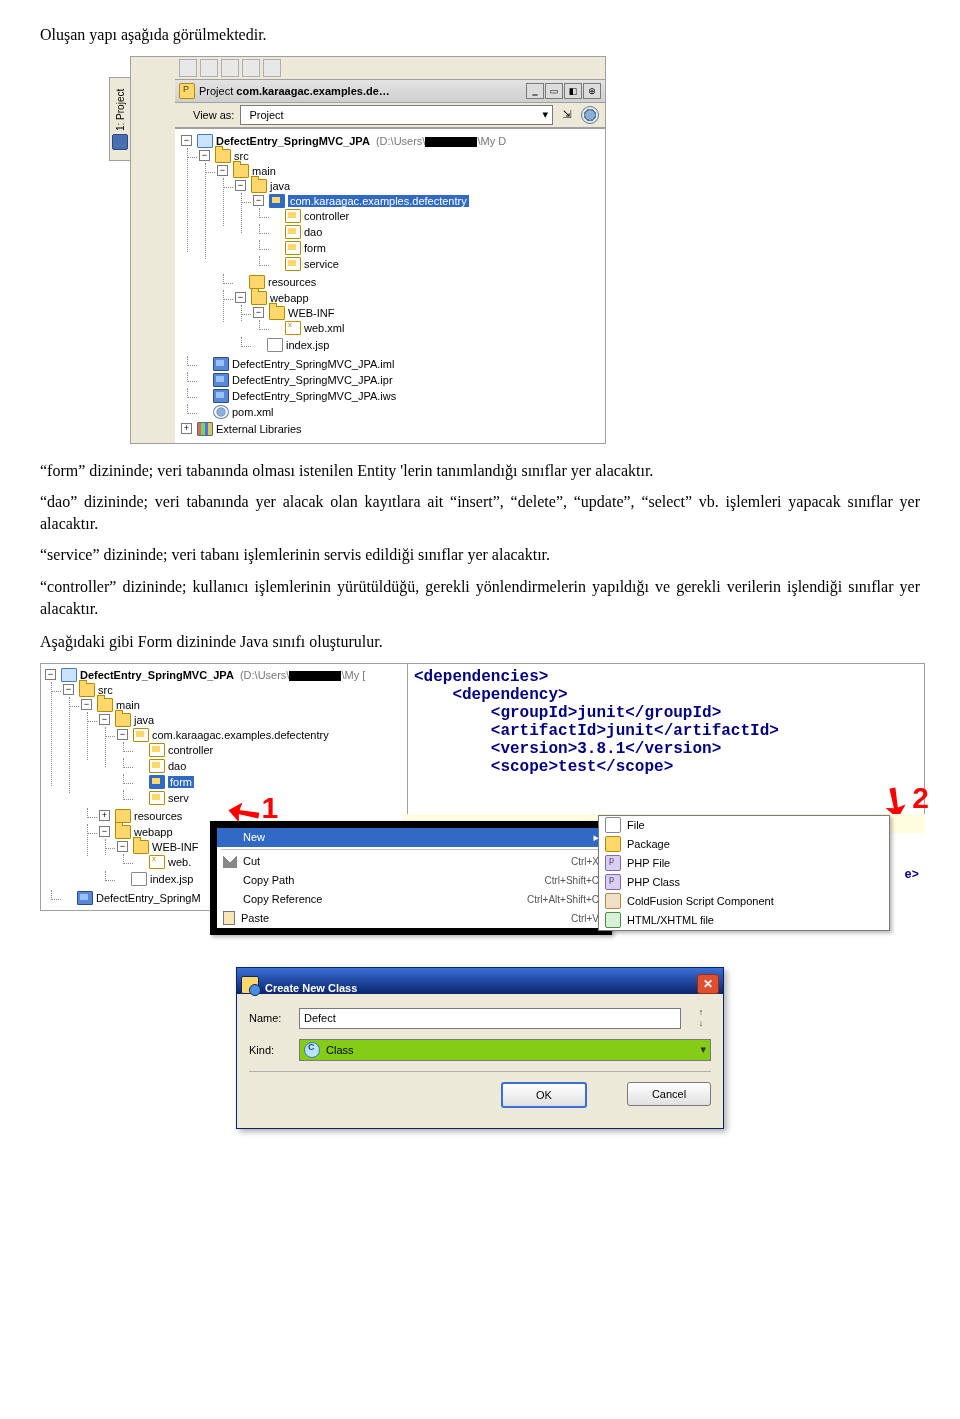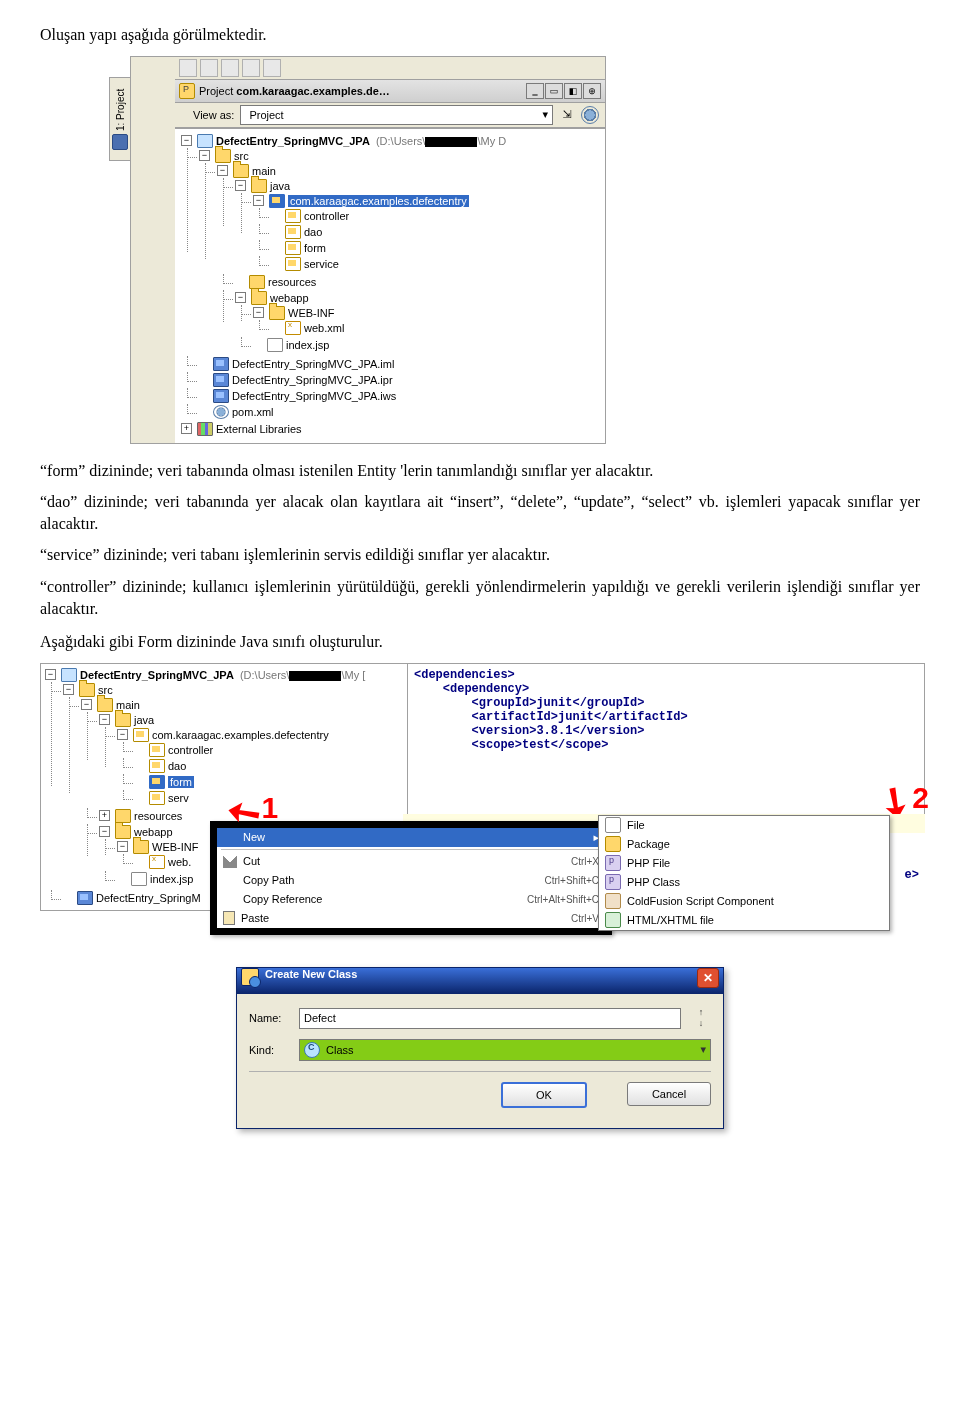--- a/index.html
+++ b/index.html
@@ -109,21 +109,21 @@
   }
   .left-tree {
     width: 362px;
     background:#fff;border:1px solid #a0a0a0;border-right:none;
     padding:3px 2px;
   }
   .xml-pane {
     flex:1;
     background:#fff;border:1px solid #a0a0a0;
     padding:4px 6px;
-    font-family:"Courier New",monospace;font-size:12px;font-weight:bold;
+    font-family:"Courier New",monospace;font-size:16px;font-weight:bold;
     color:#333;
     position:relative;
     height:150px;
     overflow:hidden;
   }
   .xml-pane .tag{color:#000080;}
   .xml-pane .line{white-space:pre;}
 
   .red-arrow{position:absolute;color:#ff0000;font-weight:bold;font-family:Arial,sans-serif;font-size:32px;pointer-events:none;}
   .red-arrow .num{font-size:30px;vertical-align:top;}
@@ -181,21 +181,21 @@
   .dialog {
     width:486px;
     margin:56px auto 0 auto;
     border:1px solid #0a246a;
     background:#ece9d8;
     font-family:Tahoma,sans-serif;font-size:11px;
     box-shadow:3px 3px 6px rgba(0,0,0,.3);
   }
   .dlg-title{
     height:26px;background:linear-gradient(#3a6fd8,#0a246a);
-    display:flex;align-items:flex-start;padding:0 4px;color:#fff;font-weight:bold;gap:6px;
+    display:flex;align-items:flex-end;padding:0 4px;color:#fff;font-weight:bold;gap:6px;
   }
   .dlg-title .dico{width:16px;height:16px;background:#ffd76b;border:1px solid #0a246a;border-radius:2px;display:inline-block;position:relative;}
   .dlg-title .dico::after{content:"";position:absolute;right:-3px;bottom:-3px;width:10px;height:10px;border-radius:50%;background:#4a8fe0;border:1px solid #0a246a;}
   .dlg-close{margin-left:auto;width:20px;height:18px;background:#e05030;border:1px solid #9a2a10;border-radius:3px;color:#fff;display:flex;align-items:center;justify-content:center;font-weight:bold;font-size:12px;}
   .dlg-body{padding:14px 12px 20px 12px;}
   .frow{display:flex;align-items:center;gap:10px;margin-bottom:10px;}
   .frow label{width:40px;}
   .tf{flex:1;height:19px;border:1px solid #7a7a7a;background:#fff;padding:0 4px;display:flex;align-items:center;}
   .arrows{width:20px;display:flex;flex-direction:column;font-size:9px;line-height:1;color:#333;gap:2px;align-items:center;}
   .dd{flex:1;height:20px;border:1px solid #7a7a7a;background:#84cc16;display:flex;align-items:center;padding:0 4px;gap:6px;position:relative;}

